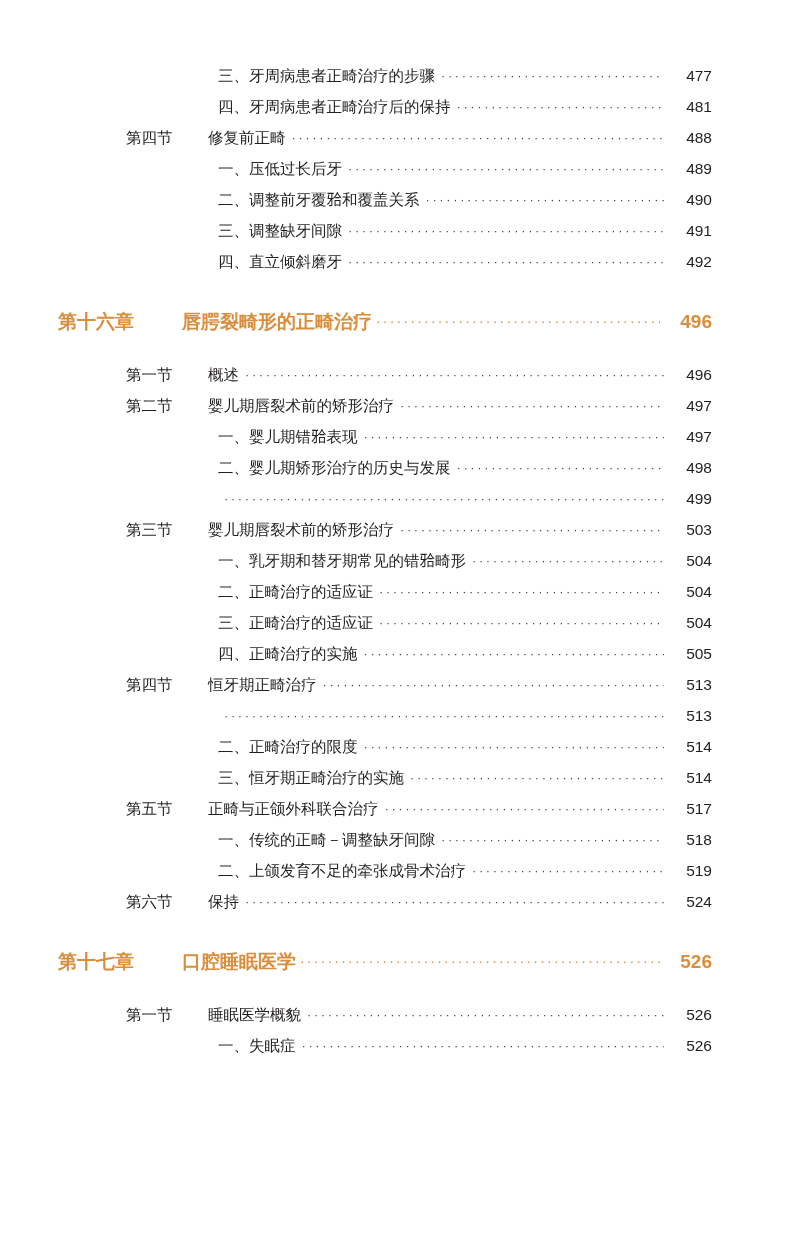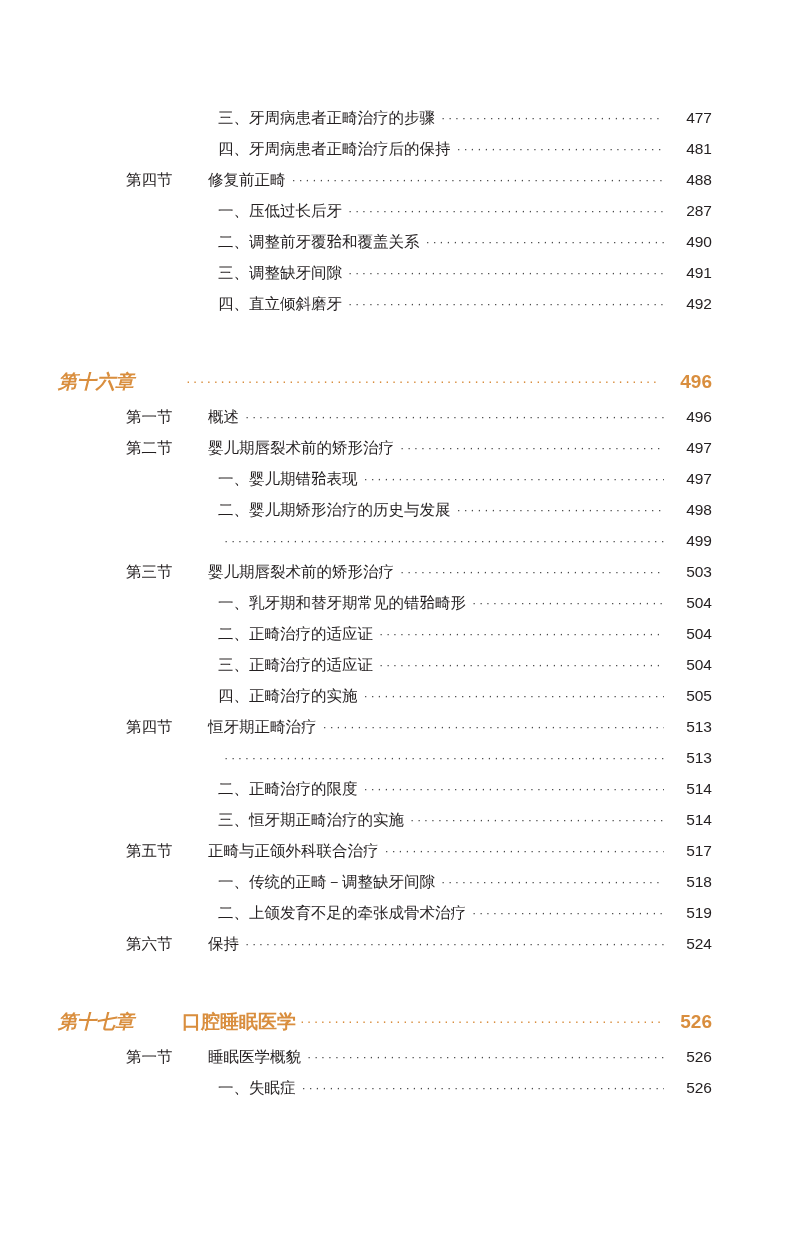--- a/index.html
+++ b/index.html
@@ -13,21 +13,21 @@
     font-family: "Liberation Sans", "DejaVu Sans", sans-serif;
     color: #231f20;
     position: relative;
     overflow: hidden;
   }
   .page {
     position: relative;
     width: 800px;
     height: 958px;
     box-sizing: border-box;
-    padding: 110px 88px 40px 58px;
+    padding: 50px 88px 40px 58px;
   }
   
   .row {
     display: flex;
     align-items: baseline;
     font-size: 15.5px;
     line-height: 1;
     height: 31px;
   }
   .row .dots {
@@ -38,20 +38,21 @@
     color: #4a4a4a;
     font-size: 13px;
     letter-spacing: 2.6px;
     transform: translateY(-1px);
   }
   .row .page-num {
     white-space: nowrap;
     text-align: right;
     width: 42px;
     flex: 0 0 auto;
+    margin-top: 18px;
   }
 
   
   .lvl-section {
     padding-left: 68px;
     justify-content: center;
   }
   .lvl-section .sec-no {
     display: inline-block;
     width: 82px;
@@ -79,21 +80,20 @@
     font-size: 19px;
     font-weight: bold;
     height: 40px;
     padding-left: 0px;
   }
   .chapter .ch-no {
     display: inline-block;
     width: 124px;
     flex: 0 0 auto;
     padding-left: 0px;
-    font-style: italic;
   }
   .chapter .ch-title {
     flex: 0 0 auto;
     white-space: nowrap;
   }
   .chapter .dots {
     flex: 1 1 auto;
     margin: 0 4px;
     overflow: hidden;
     white-space: nowrap;
@@ -129,40 +129,41 @@
       </div>
       <div class="row lvl-section">
         <span class="sec-no">第四节</span>
         <span class="sec-title">修复前正畸</span>
         <span class="dots">·······························································································</span>
         <span class="page-num">488</span>
       </div>
       <div class="row lvl-item">
         <span class="item-title">一、压低过长后牙</span>
         <span class="dots">·······························································································</span>
-        <span class="page-num">287</span>
+        <span class="page-num">489</span>
       </div>
       <div class="row lvl-item">
         <span class="item-title">二、调整前牙覆𬌗和覆盖关系</span>
         <span class="dots">·······························································································</span>
         <span class="page-num">490</span>
       </div>
       <div class="row lvl-item">
         <span class="item-title">三、调整缺牙间隙</span>
         <span class="dots">·······························································································</span>
         <span class="page-num">491</span>
       </div>
       <div class="row lvl-item">
         <span class="item-title">四、直立倾斜磨牙</span>
         <span class="dots">·······························································································</span>
         <span class="page-num">492</span>
       </div>
       <div class="gap-lg"></div>
       <div class="chapter">
         <span class="ch-no">第十六章</span>
+        <span class="ch-title">唇腭裂畸形的正畸治疗</span>
         <span class="dots">·······························································································</span>
         <span class="page-num">496</span>
       </div>
       <div class="row lvl-section">
         <span class="sec-no">第一节</span>
         <span class="sec-title">概述</span>
         <span class="dots">·······························································································</span>
         <span class="page-num">496</span>
       </div>
       <div class="row lvl-section">

